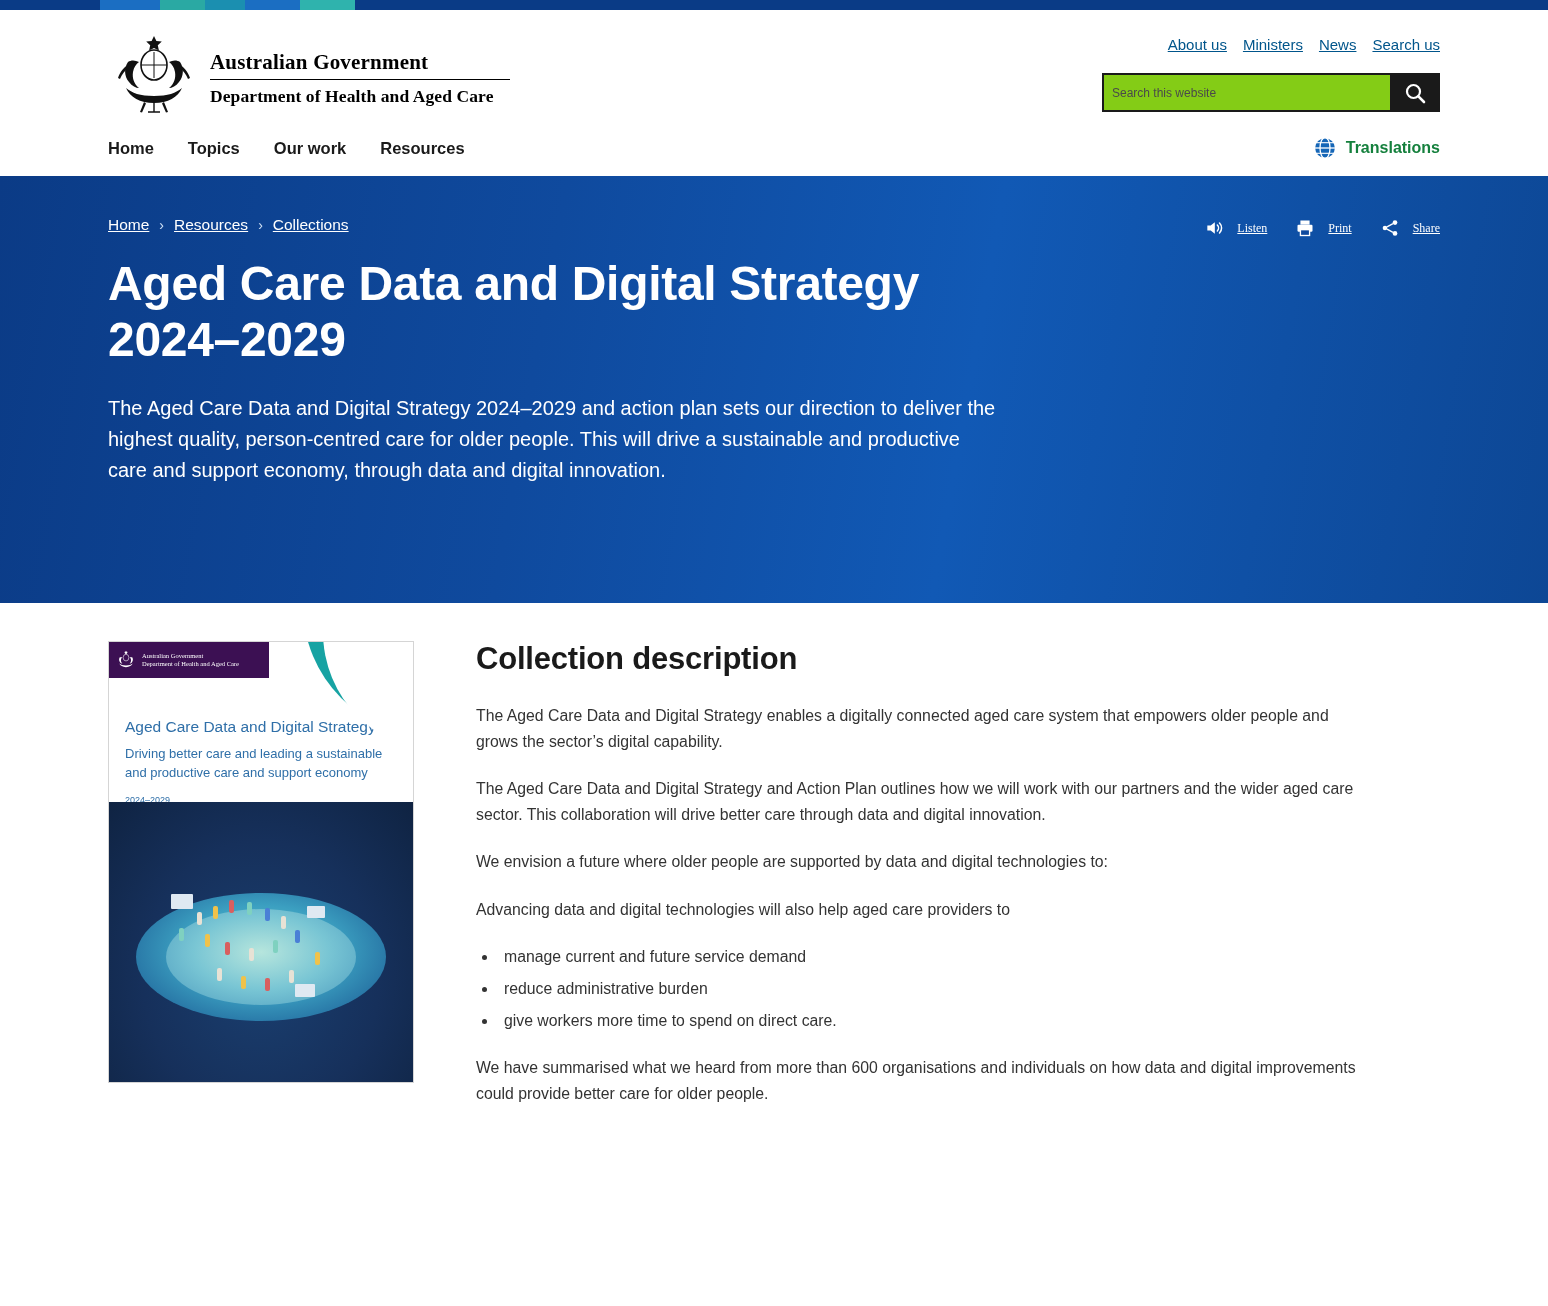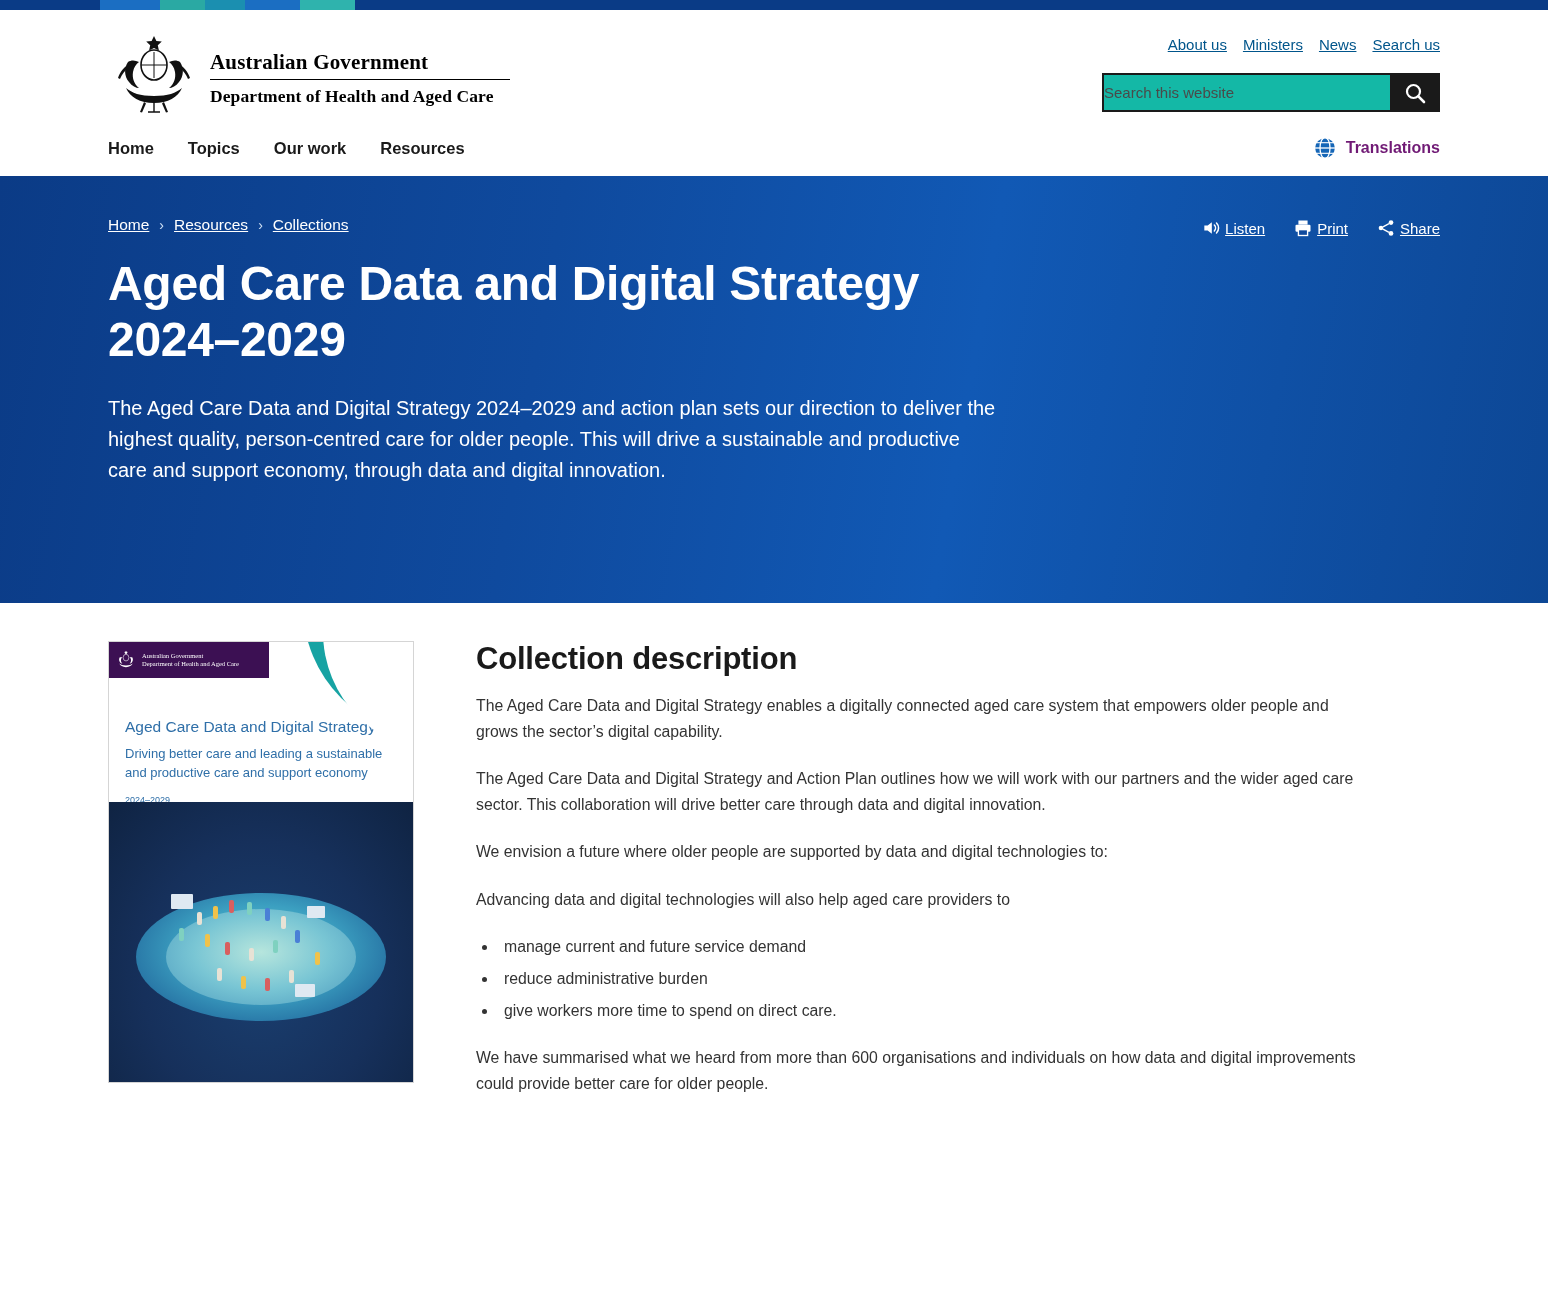--- a/index.html
+++ b/index.html
@@ -77,25 +77,25 @@
     font-size: 15px;
     color: #00558b;
     text-decoration: underline;
   }
   .searchrow { display: flex; }
   .search-input {
     width: 288px;
     height: 39px;
     border: 2px solid #1a1a1a;
     border-right: none;
-    padding: 0 0;
-    font-size: 15px;
+    padding: 0 8px;
+    font-size: 12px;
     color: #444;
     font-family: "Liberation Sans", sans-serif;
-    background: #14b8a6;
+    background: #84cc16;
   }
   .search-input::placeholder { color: #4a4a4a; }
   .search-btn {
     width: 50px;
     height: 39px;
     background: #1a1a1a;
     border: 2px solid #1a1a1a;
     display: flex;
     align-items: center;
     justify-content: center;
@@ -116,21 +116,21 @@
     font-weight: bold;
     color: #1a1a1a;
     text-decoration: none;
   }
   .translations {
     display: flex;
     align-items: center;
     gap: 9px;
     font-size: 16px;
     font-weight: bold;
-    color: #701a75;
+    color: #15803d;
   }
   .globe { width: 24px; height: 24px; flex: none; }
 
   
   .hero {
     background: linear-gradient(100deg, #0b3b86 0%, #0f4a9e 35%, #1159b5 62%, #0d4795 100%);
     padding: 40px 108px 60px 108px;
     color: #fff;
     position: relative;
     min-height: 427px;
@@ -149,23 +149,24 @@
     position: absolute;
     right: 108px;
     top: 42px;
     display: flex;
     gap: 28px;
     align-items: center;
   }
   .tool {
     display: flex;
     align-items: center;
-    gap: 4px;
+    gap: 13px;
     color: #fff;
-    font-size: 15px;
+    font-size: 12px;
+    font-family: Liberation Serif, serif;
   }
   .tool span.lbl { text-decoration: underline; }
   .tool svg { flex: none; }
 
   h1.hero-title {
     font-size: 48px;
     line-height: 1.16;
     font-weight: bold;
     letter-spacing: -.3px;
     max-width: 820px;
@@ -282,21 +283,21 @@
     width: 5px;
     height: 13px;
     border-radius: 2px;
   }
 
   .desc-col { flex: 1; max-width: 880px; }
   h2.section-title {
     font-size: 31px;
     font-weight: bold;
     color: #1a1a1a;
-    margin-bottom: 16px;
+    margin-bottom: 26px;
     letter-spacing: -.2px;
   }
   .desc-col p {
     font-size: 15.8px;
     line-height: 1.62;
     color: #333;
     margin-bottom: 22px;
   }
   .desc-col ul {
     margin: 0 0 22px 22px;

